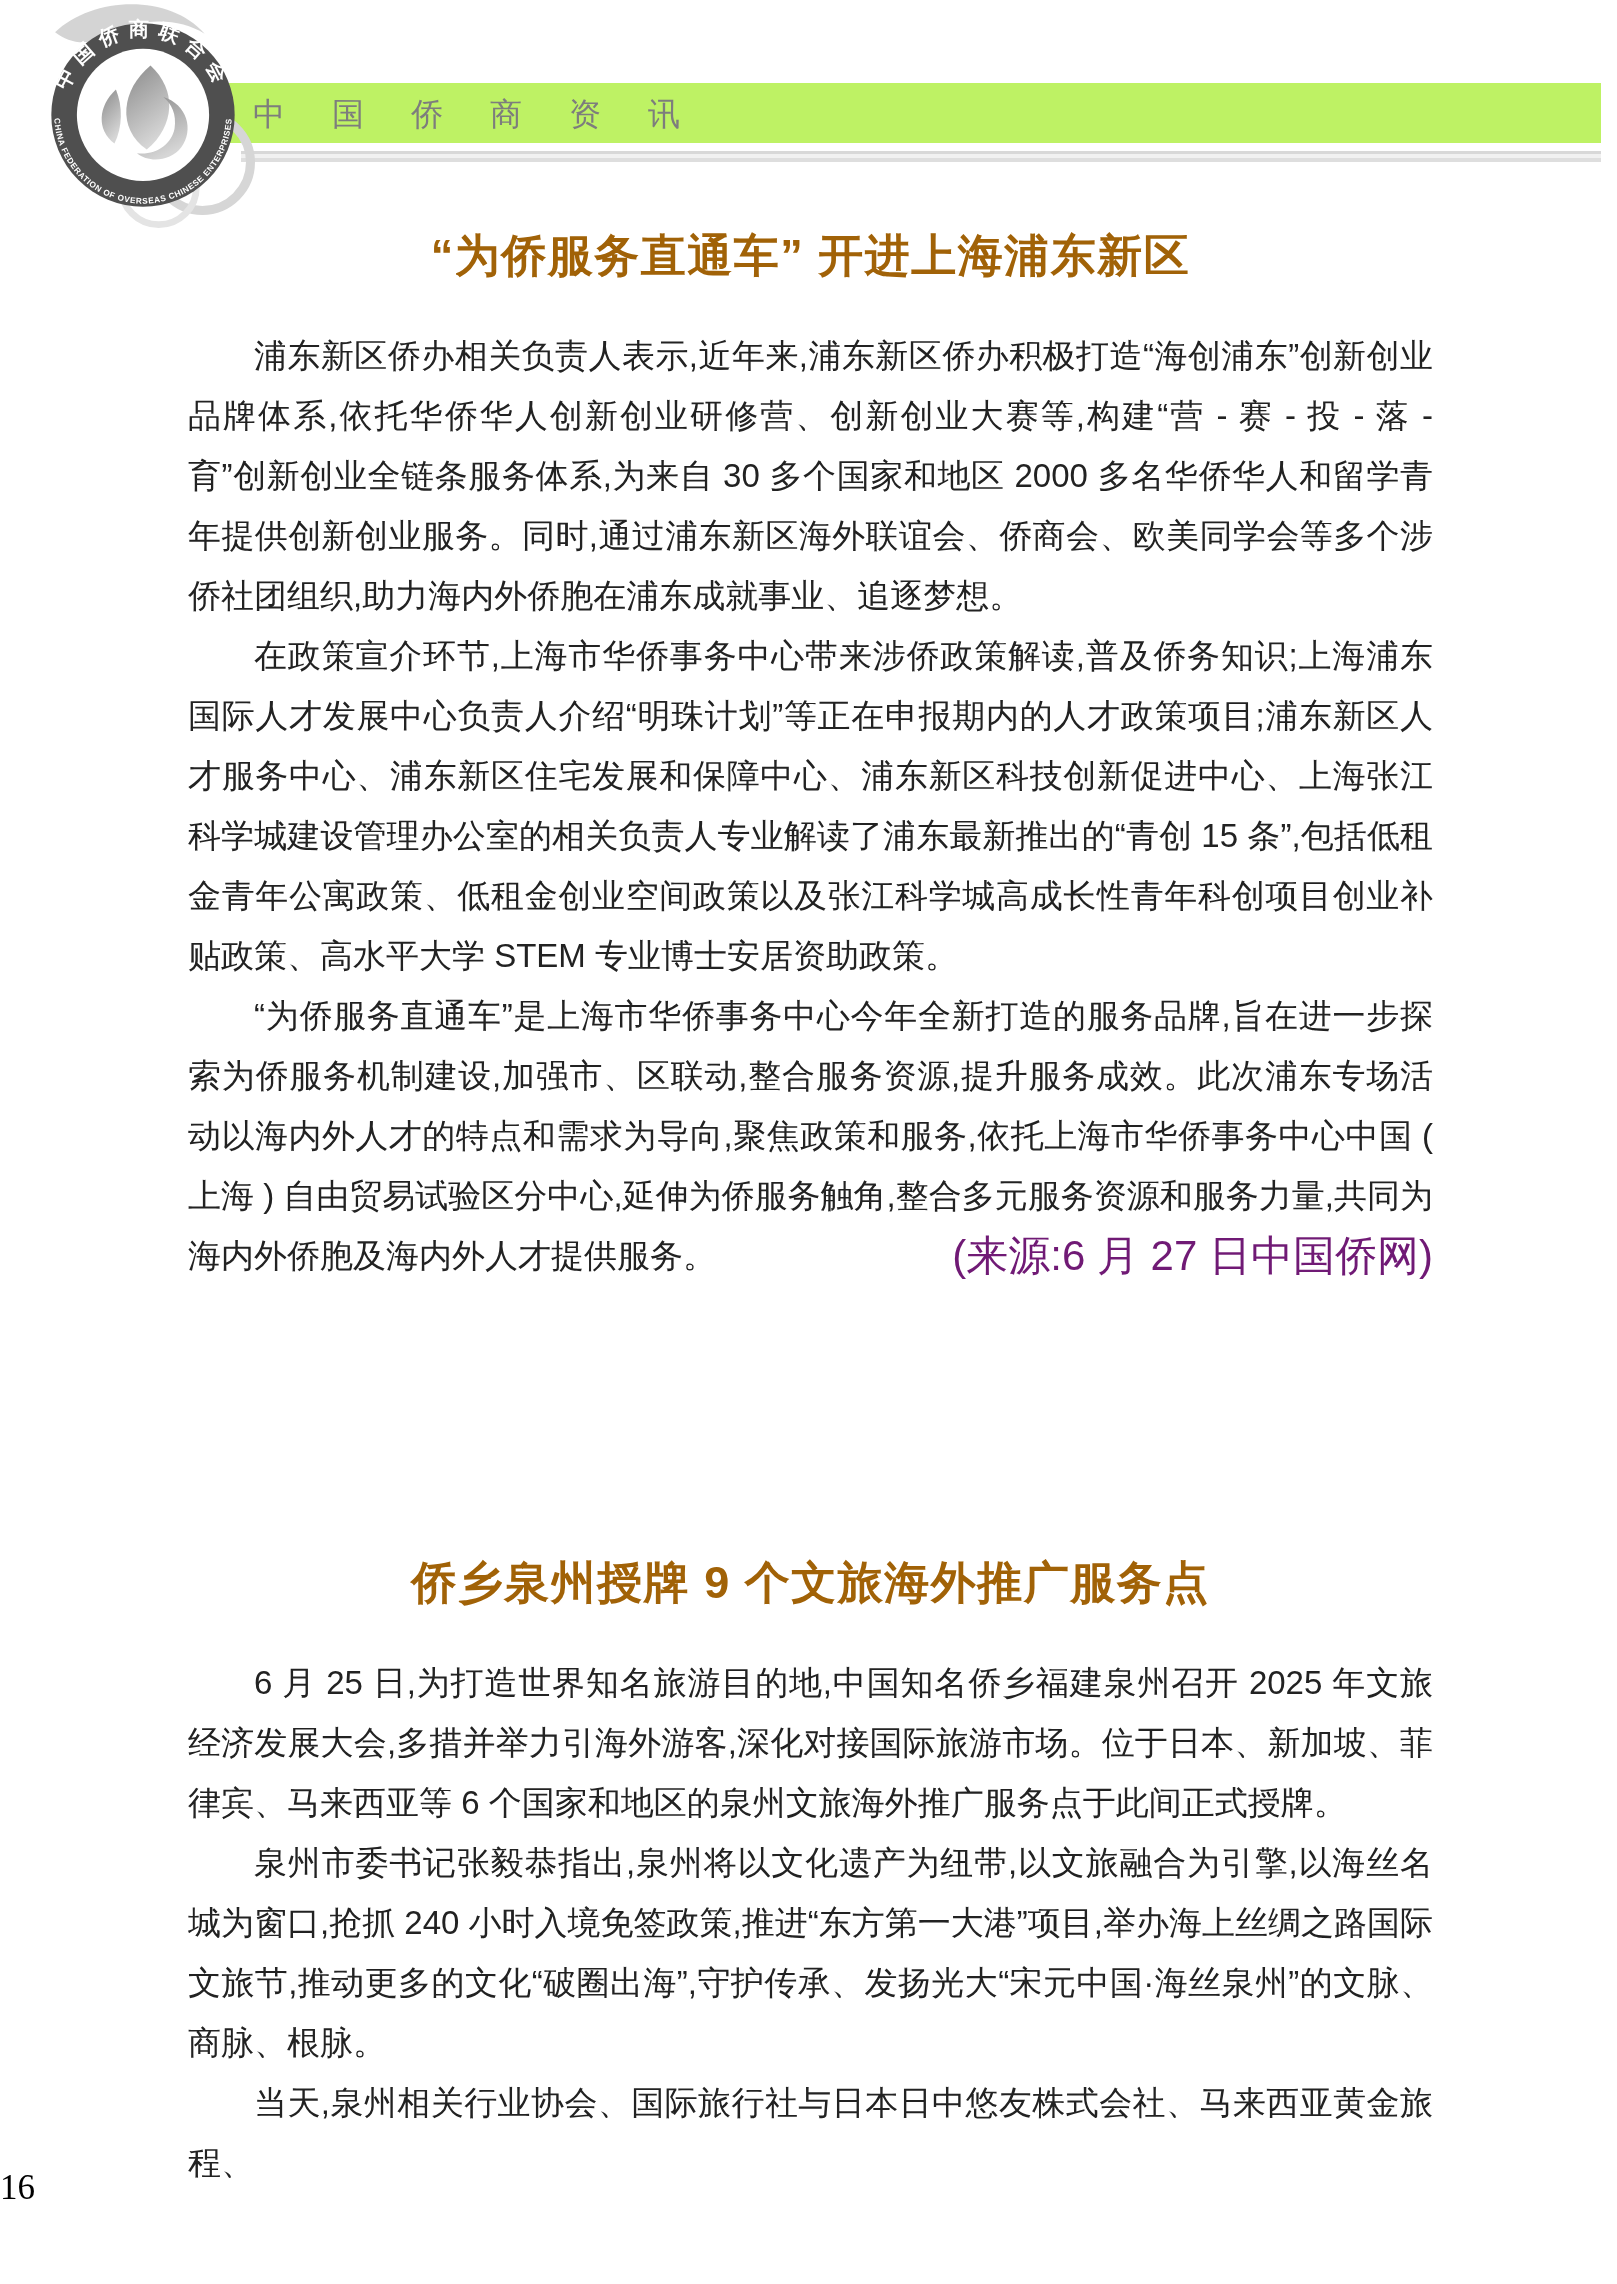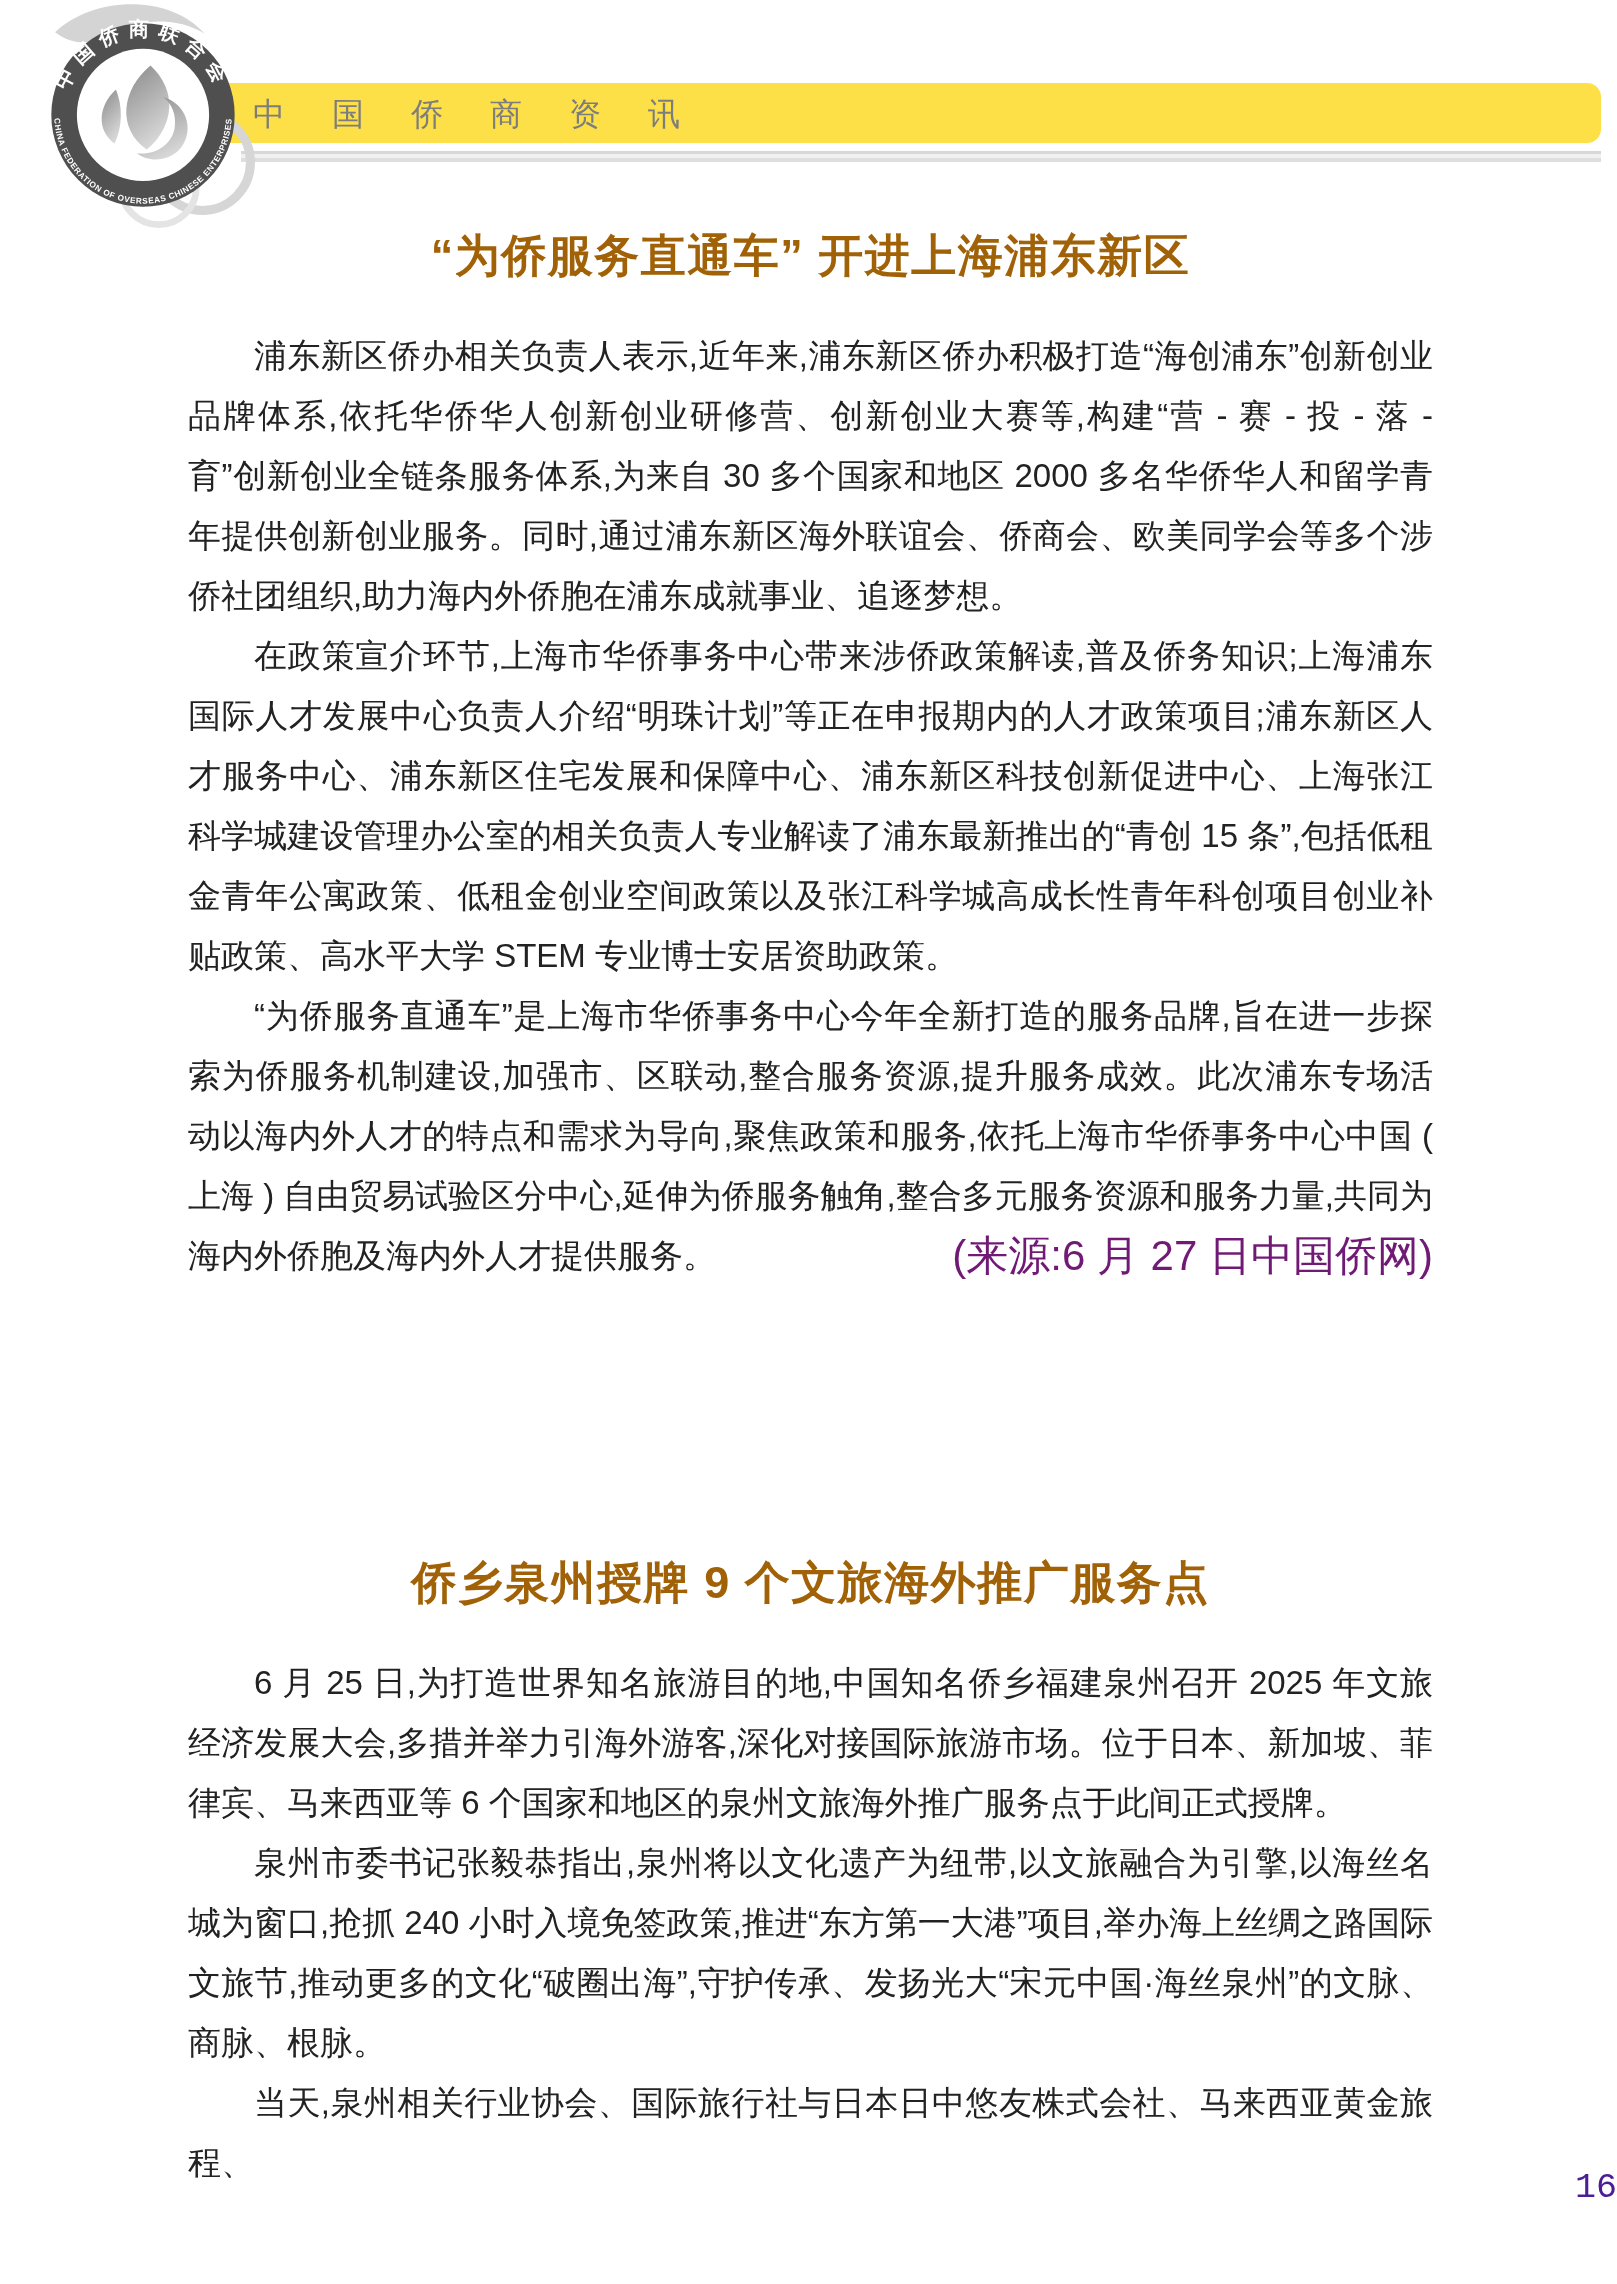--- a/index.html
+++ b/index.html
@@ -13,22 +13,21 @@
     color: #222222;
   }
 
   
   .band {
     position: absolute;
     left: 209px;
     top: 83px;
     width: 1392px;
     height: 60px;
-    background: #fde047;
-    border-radius: 14px;
+    background: #bef264;
   }
   .band-title {
     position: absolute;
     left: 44px;
     top: 0;
     height: 60px;
     line-height: 62px;
     font-size: 32px;
     letter-spacing: 47px;
     color: #7d7d7d;
@@ -85,24 +84,24 @@
     color: #701a75;
     white-space: nowrap;
   }
 
   
   .page-number {
     position: absolute;
     top: 2168px;
     left: 0;
     width: 100%;
-    text-align: right;
-    font-family: Liberation Mono, monospace;
+    text-align: left;
+    font-family: Liberation Serif, serif;
     font-size: 35px;
-    color: #4c1d95;
+    color: #000000;
   }
 </style>
 </head>
 <body>
 
 <div class="page">
 
   <div class="band">
     <div class="band-title">中国侨商资讯</div>
   </div>

